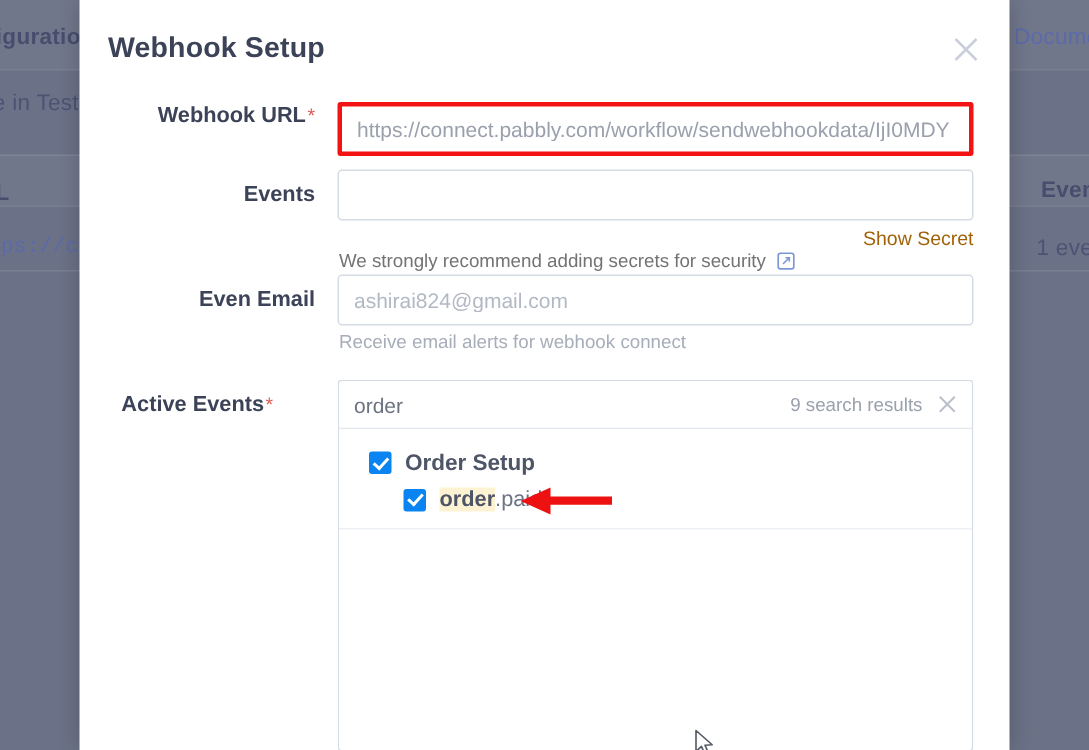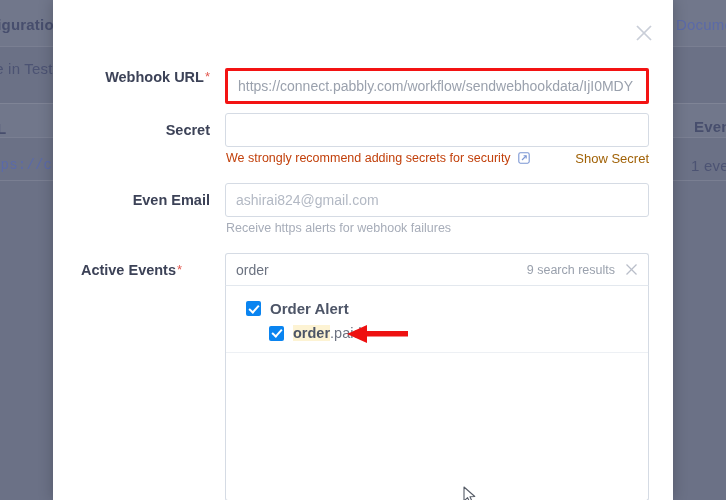--- a/index.html
+++ b/index.html
@@ -133,22 +133,23 @@
   }
   .helper {
     position: absolute;
     left: 1px;
     top: 38px;
     font-size: 12.5px;
     color: #a7adb9;
     white-space: nowrap;
   }
   .helper.link {
-    color: #c2410c;
-    cursor: pointer;
+    color: #737373;
+    cursor: pointer;
+    margin-top: 16px;
   }
   .helper-right {
     position: absolute;
     right: 0;
     top: 38px;
     font-size: 13px;
     color: #a16207;
     cursor: pointer;
     white-space: nowrap;
   }
@@ -286,40 +287,41 @@
     <span class="bg-text mono" style="left:-8px;top:157px;">tps://c</span>
 
     <span class="bg-text link" style="left:676px;top:16px;">Documer</span>
     <span class="bg-text bold" style="left:694px;top:118px;">Even</span>
     <span class="bg-text" style="left:691px;top:157px;">1 eve</span>
   </div>
 
   <div class="modal">
 
     <div class="modal-header">
+      <div class="modal-title">Webhook Setup</div>
       <div class="close-btn">
         <svg width="22" height="22" viewBox="0 0 22 22">
           <line x1="4" y1="4" x2="18" y2="18" stroke="#c9ced8" stroke-width="1.7"></line>
           <line x1="18" y1="4" x2="4" y2="18" stroke="#c9ced8" stroke-width="1.7"></line>
         </svg>
       </div>
     </div>
 
     <div class="row" style="top:68px;">
       <div class="field-label" style="left:0; top:1px; width:157px;">
         <span>Webhook URL</span><span class="req">*</span>
       </div>
       <div class="input-wrap">
         <input class="text-input outlined" type="text" value="https://connect.pabbly.com/workflow/sendwebhookdata/IjI0MDY" style="">
       </div>
     </div>
 
     <div class="row" style="top:113px;">
       <div class="field-label" style="left:0; top:9px; width:157px;">
-        <span>Secret</span>
+        <span>Events</span>
       </div>
       <div class="input-wrap">
         <input class="text-input" type="text" value="" style="">
         <span class="helper link">
           <span>We strongly recommend adding secrets for security</span>
           <span class="ext-icon">
             <svg width="12" height="12" viewBox="0 0 12 12">
               <rect x="0.8" y="0.8" width="10.4" height="10.4" rx="1.6" fill="none" stroke="#7b96d4" stroke-width="1.1"></rect>
               <path d="M4 8 L8 4" stroke="#7b96d4" stroke-width="1.1"></path>
               <path d="M5.6 3.8 L8.2 3.8 L8.2 6.4" fill="none" stroke="#7b96d4" stroke-width="1.1"></path>
@@ -329,21 +331,21 @@
         <span class="helper-right">Show Secret</span>
       </div>
     </div>
 
     <div class="row" style="top:183px;">
       <div class="field-label" style="left:0; top:9px; width:157px;">
         <span>Even Email</span>
       </div>
       <div class="input-wrap">
         <input class="text-input" type="text" placeholder="ashirai824@gmail.com" style="">
-        <span class="helper">Receive https alerts for webhook failures</span>
+        <span class="helper">Receive email alerts for webhook connect</span>
       </div>
     </div>
 
     <div class="row" style="top:253px;">
       <div class="field-label" style="left:0; top:9px; width:157px;text-align:center;">
         <span>Active Events</span><span class="req">*</span>
       </div>
       <div class="input-wrap">
 
         <div class="search-box">
@@ -353,21 +355,21 @@
             <svg width="13" height="13" viewBox="0 0 13 13">
               <line x1="1.5" y1="1.5" x2="11.5" y2="11.5" stroke="#b9bec9" stroke-width="1.3"></line>
               <line x1="11.5" y1="1.5" x2="1.5" y2="11.5" stroke="#b9bec9" stroke-width="1.3"></line>
             </svg>
           </span>
         </div>
 
         <div class="events-panel">
           <div class="event-group">
             <span class="cbox"></span>
-            <span class="event-group-label">Order Alert</span>
+            <span class="event-group-label">Order Setup</span>
           </div>
           <div class="event-child">
             <span class="cbox"></span>
             <span class="event-child-label"><span class="hl">order</span><span>.paid</span></span>
           </div>
           <div class="list-sep"></div>
         </div>
 
       </div>
     </div>

